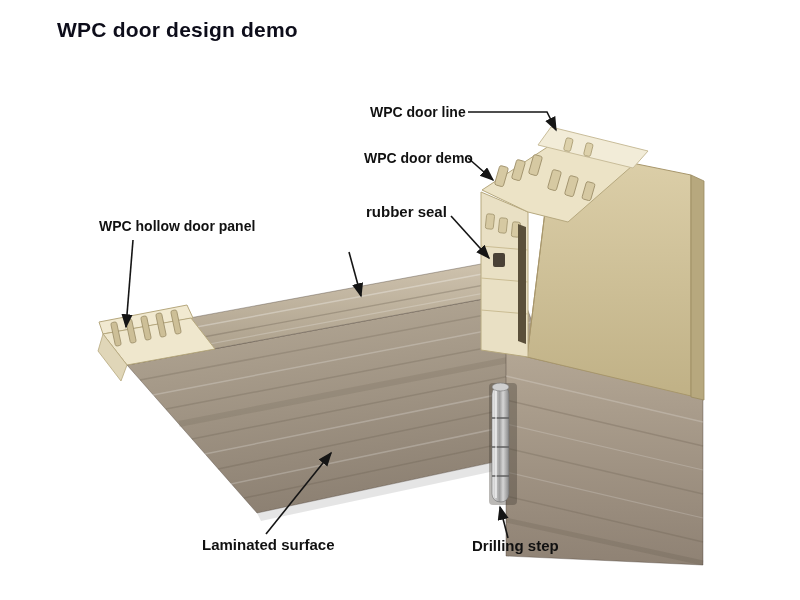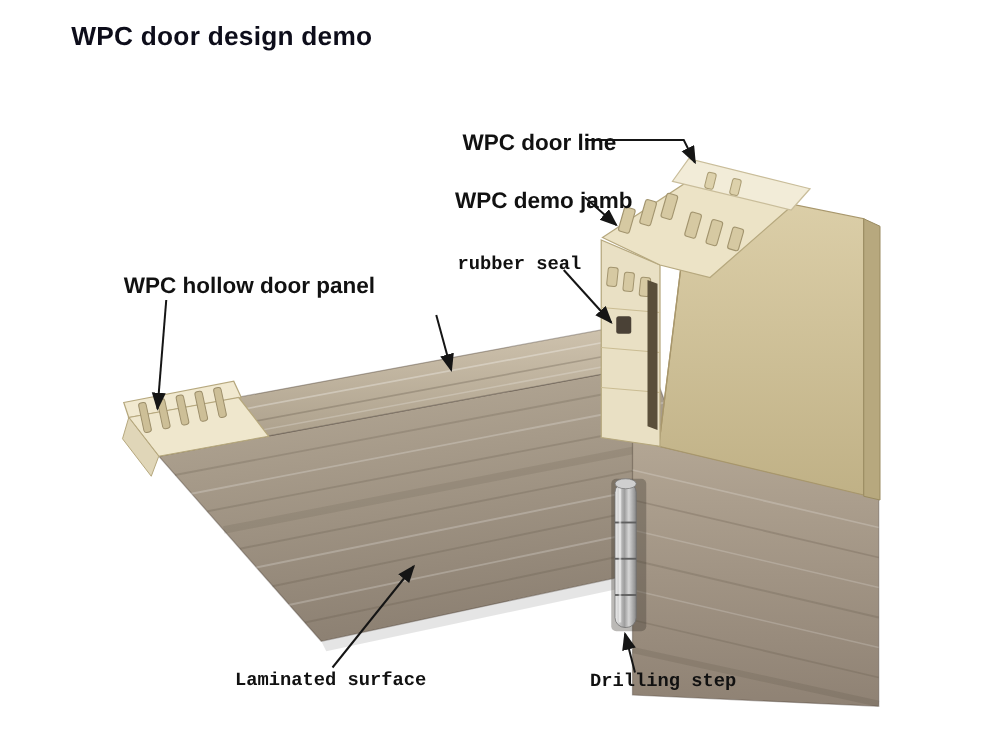--- a/index.html
+++ b/index.html
@@ -12,23 +12,23 @@
   .title{
     position:absolute;left:57px;top:18px;margin:0;
     font-size:21px;font-weight:bold;color:#0d0d1a;letter-spacing:.2px;text-align:center;
   }
   .watermark{
     position:absolute;left:170px;top:328px;
     font-size:48px;letter-spacing:7px;color:rgba(222,220,214,.85);
     white-space:nowrap;pointer-events:none;
   }
   .label{
-    position:absolute;font-size:18px;font-weight:bold;color:#111111;white-space:nowrap;
+    position:absolute;font-size:14px;font-weight:bold;color:#111111;white-space:nowrap;
   }
-  .label.lg{font-size:15px;font-family:Liberation Mono, monospace;}
+  .label.lg{font-size:15px;}
 </style>
 </head>
 <body>
 
 <div class="stage">
 
   <svg class="illustration" width="800" height="600" viewBox="0 0 800 600">
     <defs>
       <linearGradient id="woodBand" x1="0" y1="0" x2="0" y2="1">
         <stop offset="0" stop-color="#cfc3ae"></stop>
@@ -171,18 +171,18 @@
       <line x1="133" y1="240" x2="126" y2="327" marker-end="url(#arrow)"></line>
       <line x1="266" y1="534" x2="331" y2="453" marker-end="url(#arrow)"></line>
       <line x1="508" y1="538" x2="500" y2="507" marker-end="url(#arrow)"></line>
     </g>
   </svg>
 
 
   <h1 class="title">WPC door design demo</h1>
 
   <div class="label" style="left:370px;top:104px;">WPC door line</div>
-  <div class="label" style="left:364px;top:150px;">WPC demo jamb</div>
+  <div class="label" style="left:364px;top:150px;">WPC door demo</div>
   <div class="label lg" style="left:366px;top:203px;">rubber seal</div>
   <div class="label" style="left:99px;top:218px;">WPC hollow door panel</div>
-  <div class="label lg" style="left:188px;top:536px;">Laminated surface</div>
+  <div class="label lg" style="left:202px;top:536px;">Laminated surface</div>
   <div class="label lg" style="left:472px;top:537px;">Drilling step</div>
 </div>
 
 </body></html>

